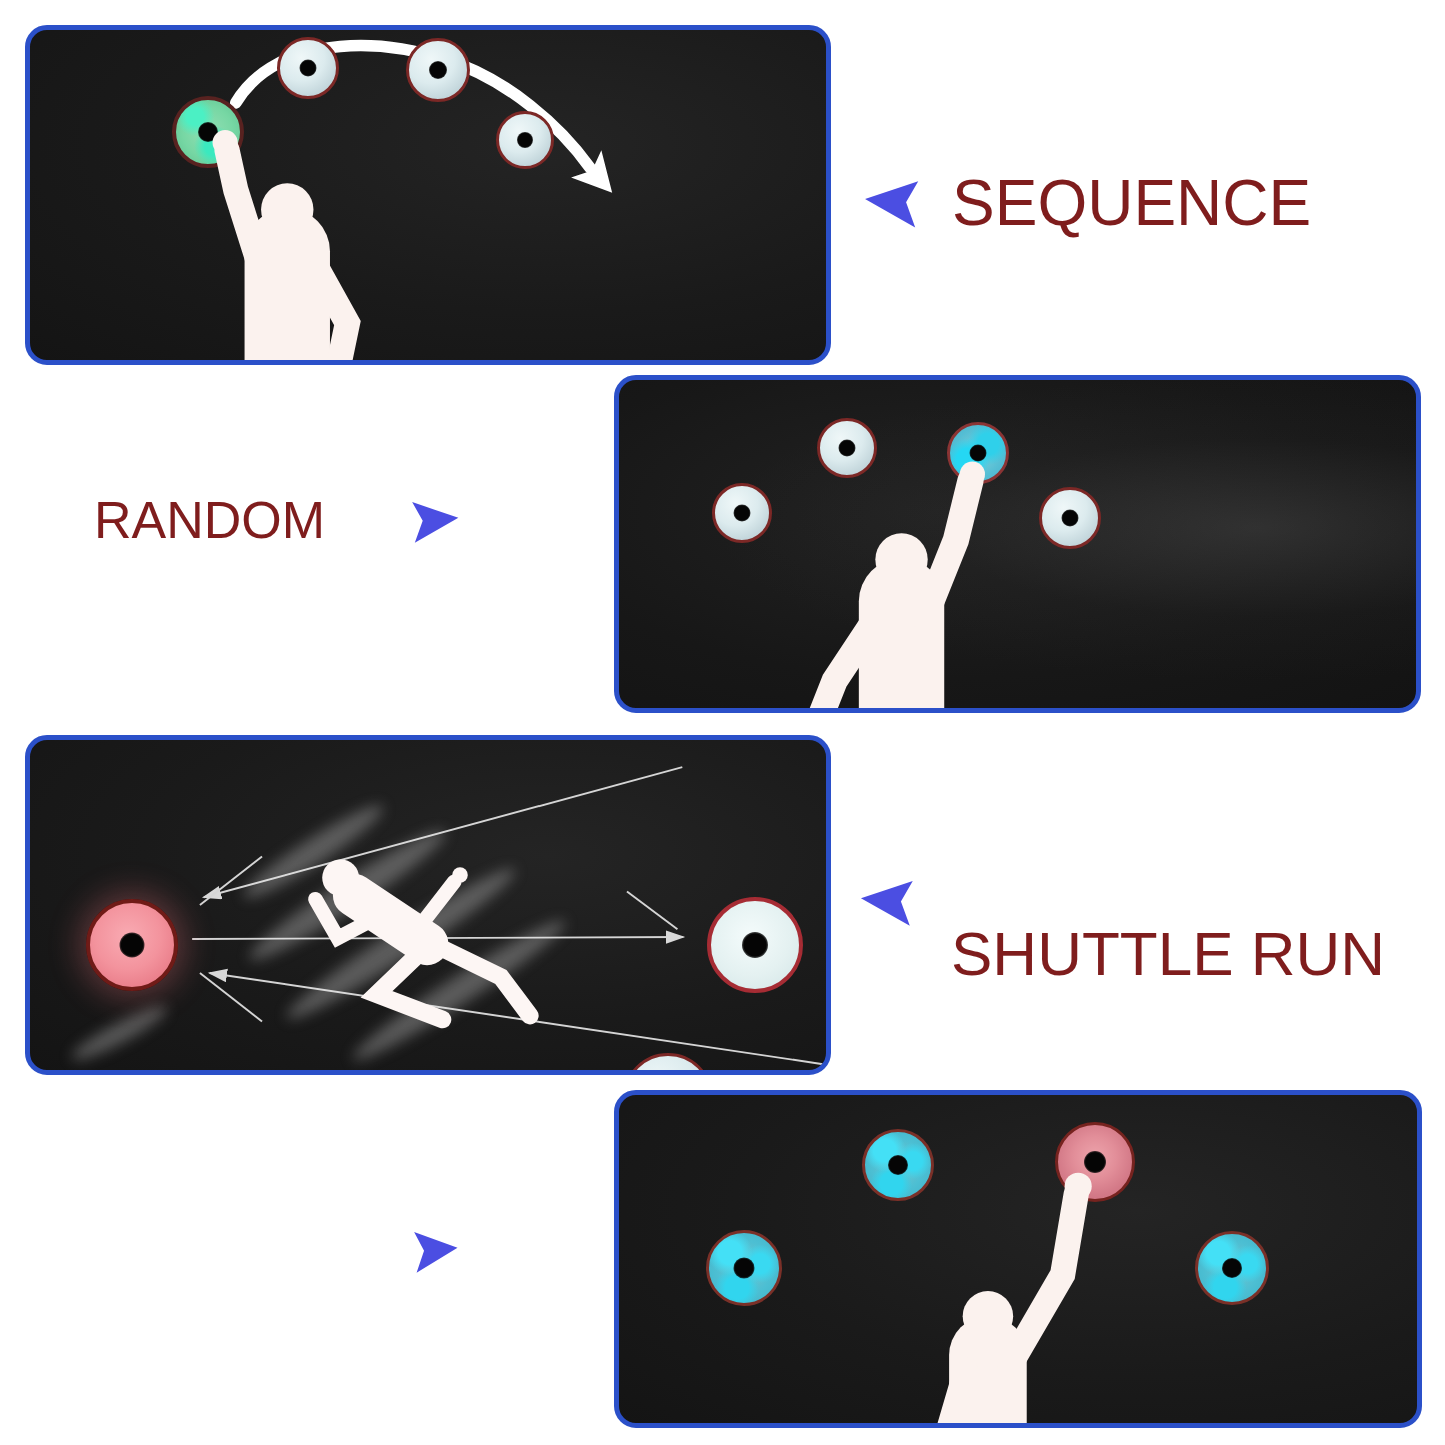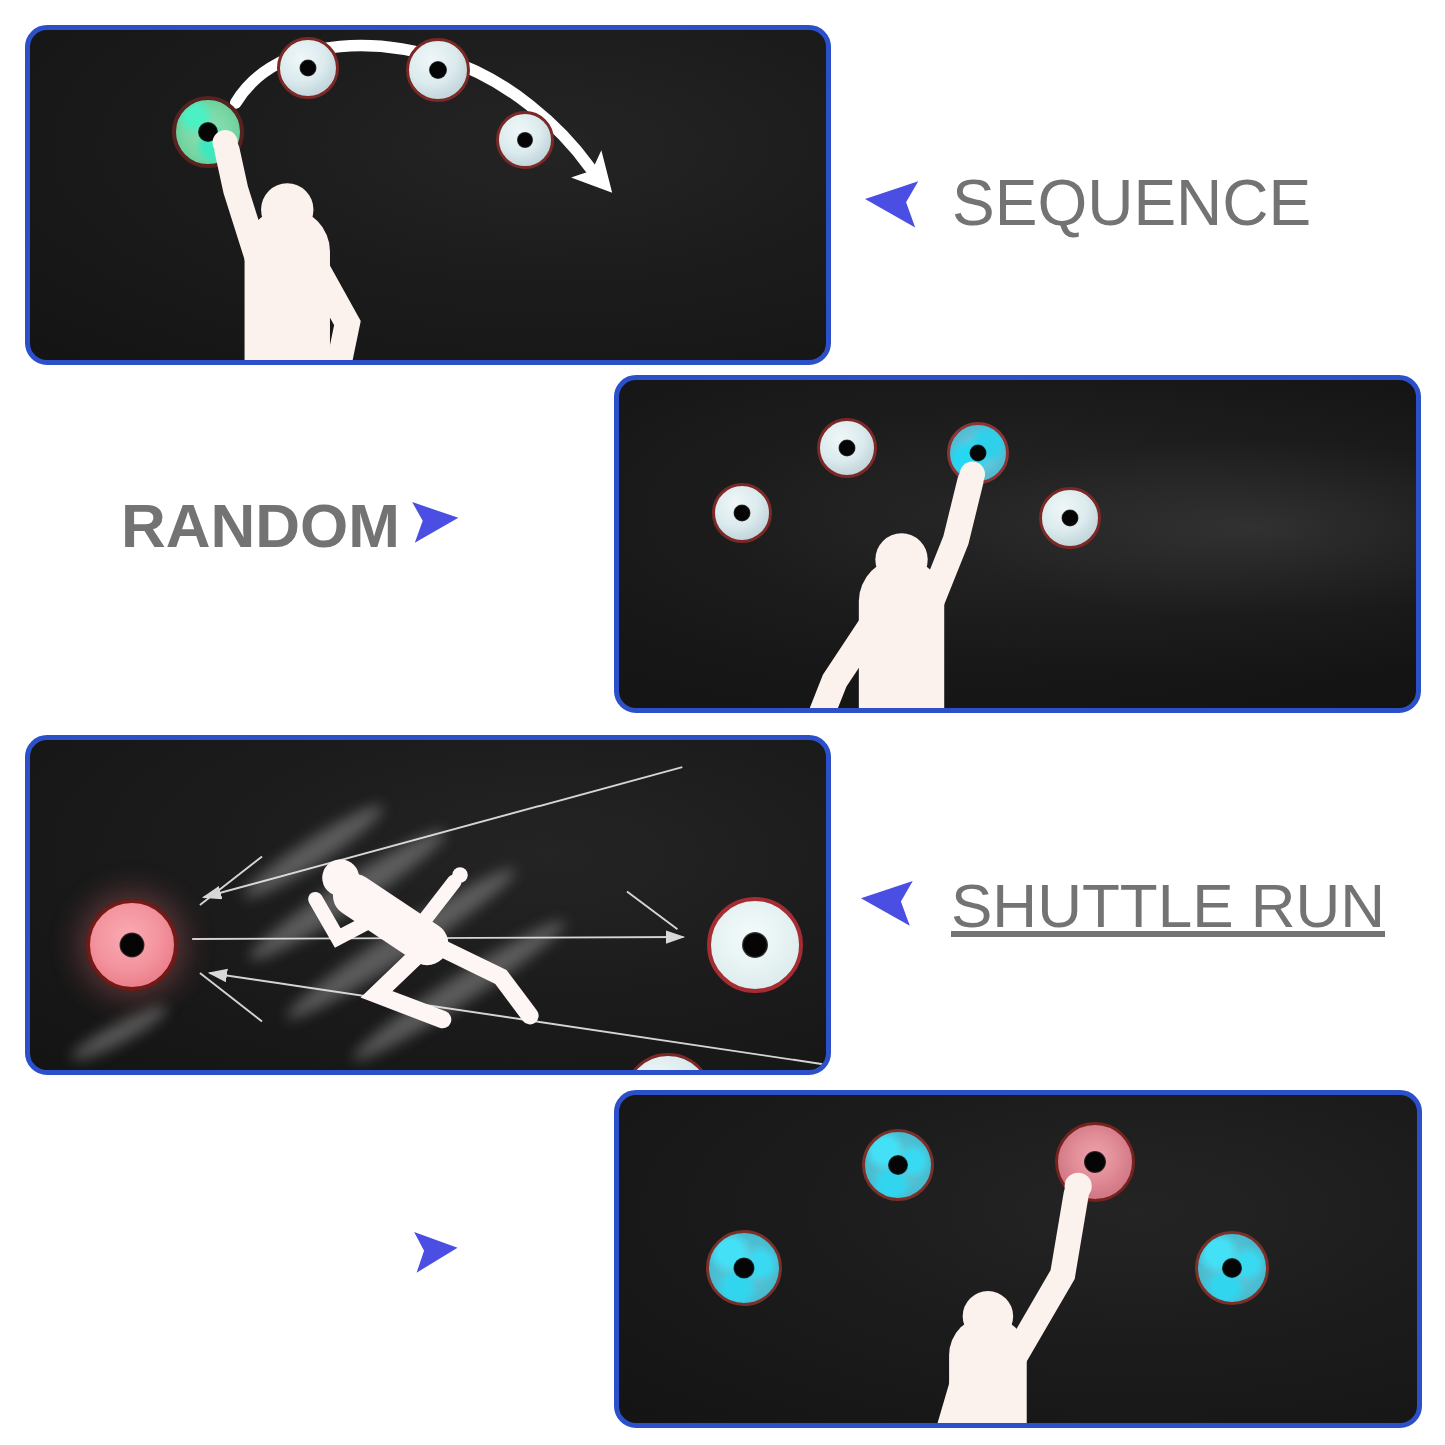--- a/index.html
+++ b/index.html
@@ -43,24 +43,24 @@
   .light--red-soft{background:radial-gradient(circle at 50% 44%, #eda4ac 0%, #e28e99 38%, #d37987 68%, #c76c7c 100%);
       border:3px solid #76231f;}
   .light--cyan-dotted{background:
       radial-gradient(circle at 30% 28%, #44e0f6 0 17%, rgba(68,224,246,0) 32%),
       radial-gradient(circle at 73% 44%, #39d9f1 0 15%, rgba(57,217,241,0) 30%),
       radial-gradient(circle at 40% 78%, #31d5ee 0 17%, rgba(49,213,238,0) 32%),
       radial-gradient(circle at 50% 50%, #79c4cd 0%, #4dbfd3 55%, #3eb3c8 100%);
       border:3px solid #7a3028;}
 
   
-  .mode-label{position:absolute;color:#737373;white-space:nowrap;}
+  .mode-label{position:absolute;color:#7f1d1d;white-space:nowrap;}
   #label-sequence      {left:952px;top:166px; font-size:64px;}
-  #label-random        {left:121px;top:490px; font-size:62px;font-weight:bold;}
-  #label-shuttle-run   {left:951px;top:870px; font-size:62px;text-decoration:underline;}
+  #label-random        {left:94px;top:490px; font-size:52px;}
+  #label-shuttle-run   {left:951px;top:918px; font-size:62px;}
   #label-find-different{left:90px; top:1216px;font-size:55px;line-height:52px;}
   .blue-arrow{position:absolute;}
 </style>
 </head>
 <body>
 
 <div id="canvas">
 
   <div class="panel" id="panel-sequence">
     <svg class="layer" viewBox="0 0 806 340">

